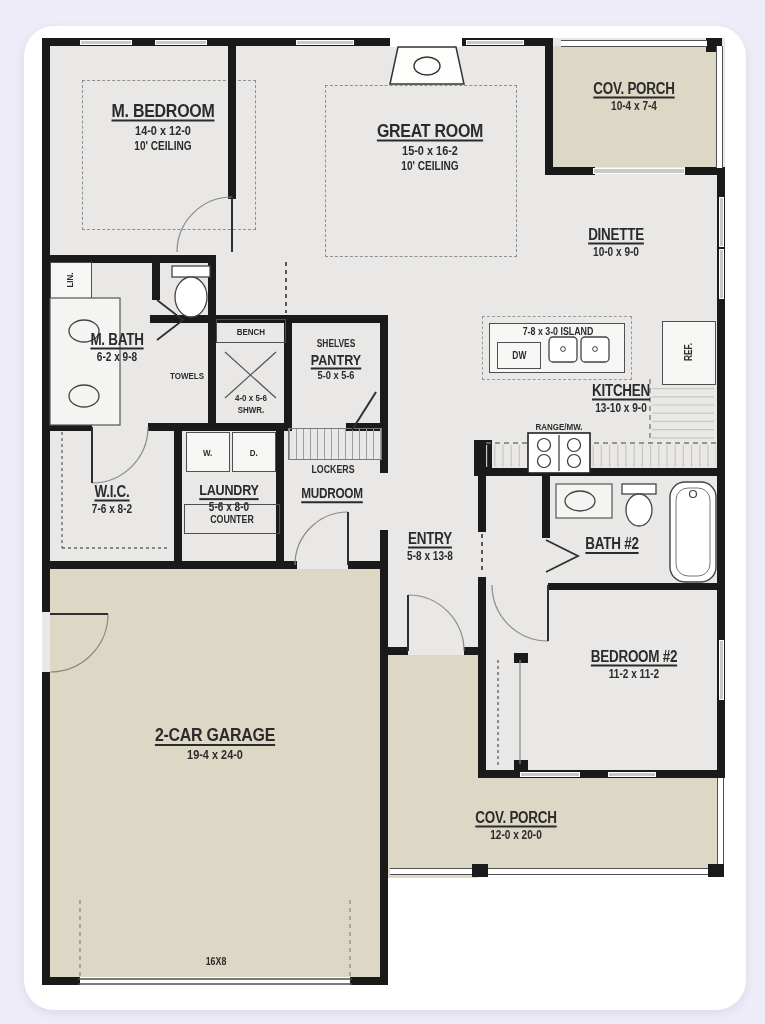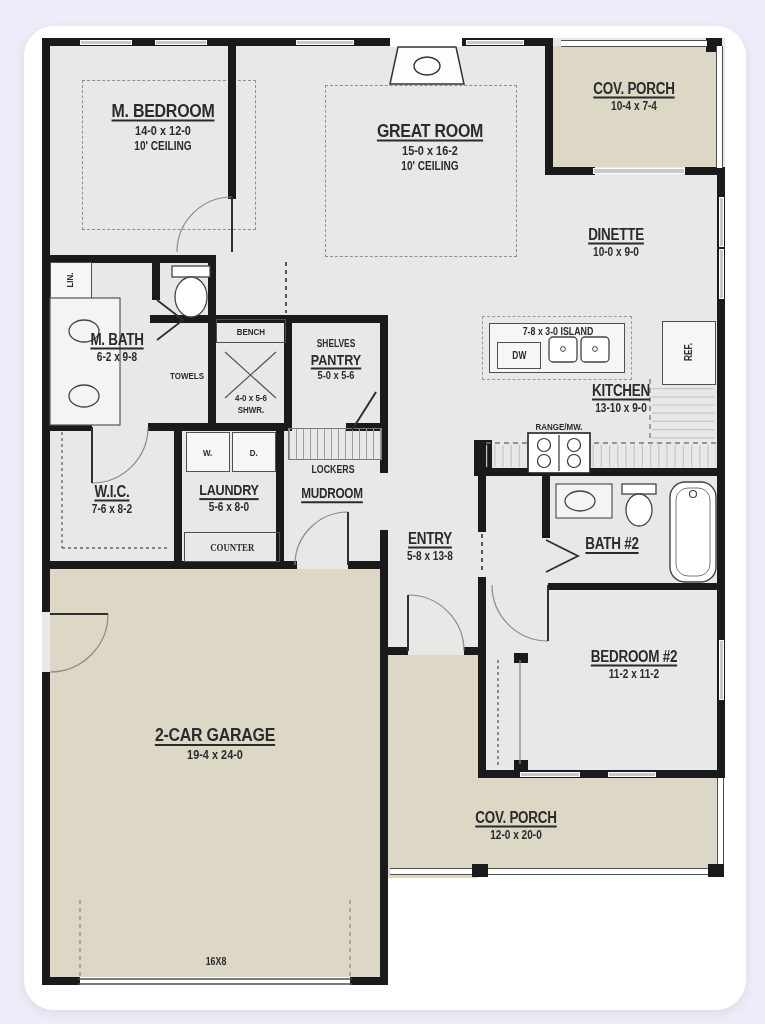--- a/index.html
+++ b/index.html
@@ -112,21 +112,21 @@
   <div class="box white" style="left:50px;top:262px;width:40px;height:36px;"></div>
   <div class="box" style="left:216px;top:319px;width:68px;height:22px;">
     <span class="boxlbl" style="font-size:9.5px;">BENCH</span>
   </div>
   <div class="box white" style="left:186px;top:432px;width:42px;height:38px;">
     <span class="boxlbl" style="font-size:9.5px;">W.</span>
   </div>
   <div class="box white" style="left:232px;top:432px;width:42px;height:38px;">
     <span class="boxlbl" style="font-size:9.5px;">D.</span>
   </div>
-  <div class="box" style="left:184px;top:532px;width:94px;height:28px;font-family:Liberation Serif, serif;">
+  <div class="box" style="left:184px;top:504px;width:94px;height:28px;">
     <span class="boxlbl" style="font-size:10.5px;">COUNTER</span>
   </div>
   <div class="hatch" style="left:288px;top:428px;width:92px;height:30px;"></div>
   <div class="dashrect" style="left:482px;top:316px;width:148px;height:62px;border-color:#9a9a9a;"></div>
   <div class="box white" style="left:489px;top:323px;width:134px;height:48px;"></div>
   <div class="box" style="left:497px;top:342px;width:42px;height:25px;">
     <span class="boxlbl" style="font-size:10px;">DW</span>
   </div>
   <div class="box white" style="left:662px;top:321px;width:52px;height:62px;"></div>
 

